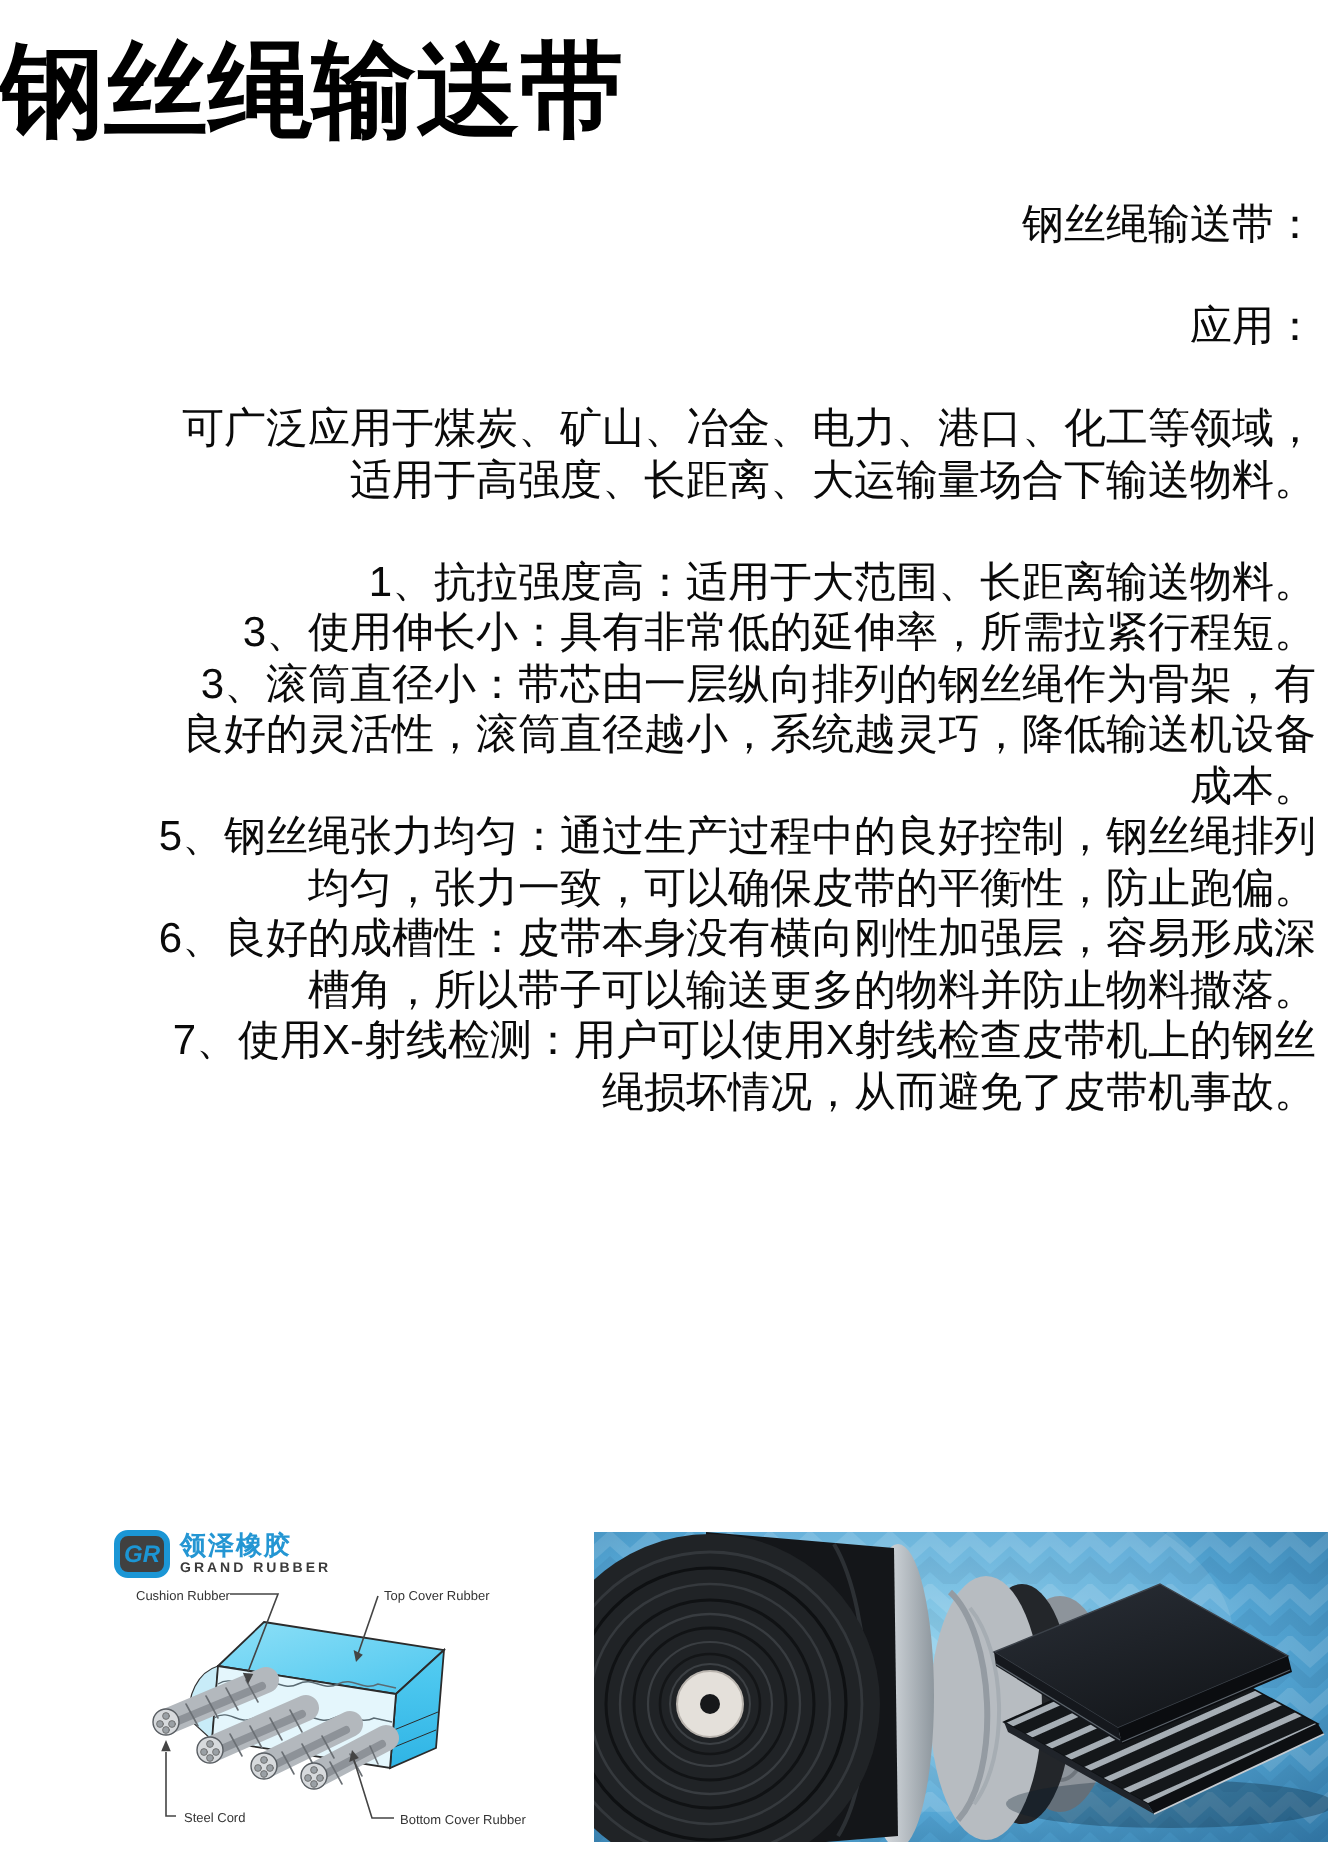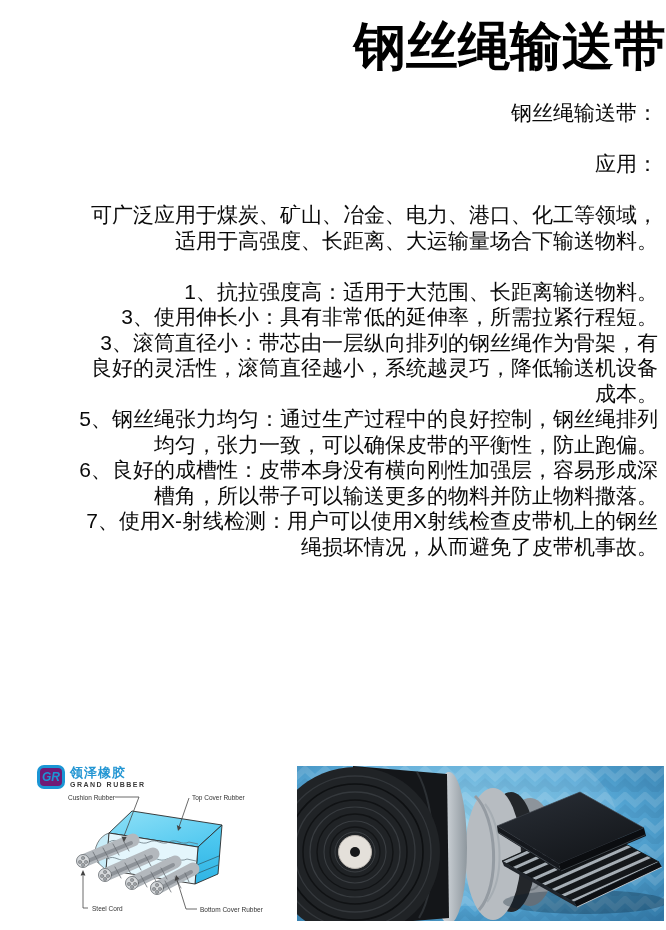--- a/index.html
+++ b/index.html
@@ -2,38 +2,38 @@
 <html><head>
 <meta charset="utf-8">
 <style>
   html,body{margin:0;padding:0;background:#fff;}
   .page{
     position:relative;width:666px;height:930px;background:#ffffff;overflow:hidden;
     font-family:"Liberation Sans","DejaVu Sans",sans-serif;color:#000;
   }
   .title{
     position:absolute;top:16px;left:0;width:666px;margin:0;
-    text-align:right;font-size:52px;line-height:60px;font-weight:700;color:#000;
+    text-align:left;font-size:52px;line-height:60px;font-weight:700;color:#000;
     letter-spacing:0;
   }
   .article{
     position:absolute;top:100px;left:18px;width:640px;
     font-size:21px;line-height:25.5px;color:#0a0a0a;
   }
   .article p{margin:0;white-space:pre;text-align:right;}
   .article p.gap{margin-bottom:25.5px;}
   
   .fig-diagram{
     position:absolute;left:35px;top:764px;width:248px;height:160px;background:#fff;
   }
   .logo{position:absolute;left:2px;top:1px;display:flex;align-items:flex-start;z-index:3;}
   .logo-mark{
-    width:22px;height:18px;background:#701a75;border:3px solid #1b96d5;border-radius:7px;
+    width:22px;height:18px;background:#404040;border:3px solid #1b96d5;border-radius:7px;
     color:#1b96d5;font-weight:800;font-style:italic;font-size:12px;line-height:18px;
-    text-align:center;letter-spacing:0;
+    text-align:center;letter-spacing:0;margin-left:20px;
   }
   .logo-text{margin-left:5px;padding-top:1px;}
   .logo-cn{font-size:13px;line-height:13px;font-weight:700;color:#2496d3;letter-spacing:1px;}
   .logo-en{font-size:7px;line-height:8px;font-weight:700;color:#3a3a3a;letter-spacing:1.5px;margin-top:2px;}
   .diagram-svg{position:absolute;left:0;top:0;}
   .fig-photo{position:absolute;left:297px;top:766px;width:367px;height:155px;}
   .diag-label{font-size:6.5px;fill:#333;font-family:"Liberation Sans","DejaVu Sans",sans-serif;}
 </style>
 </head>
 <body>

